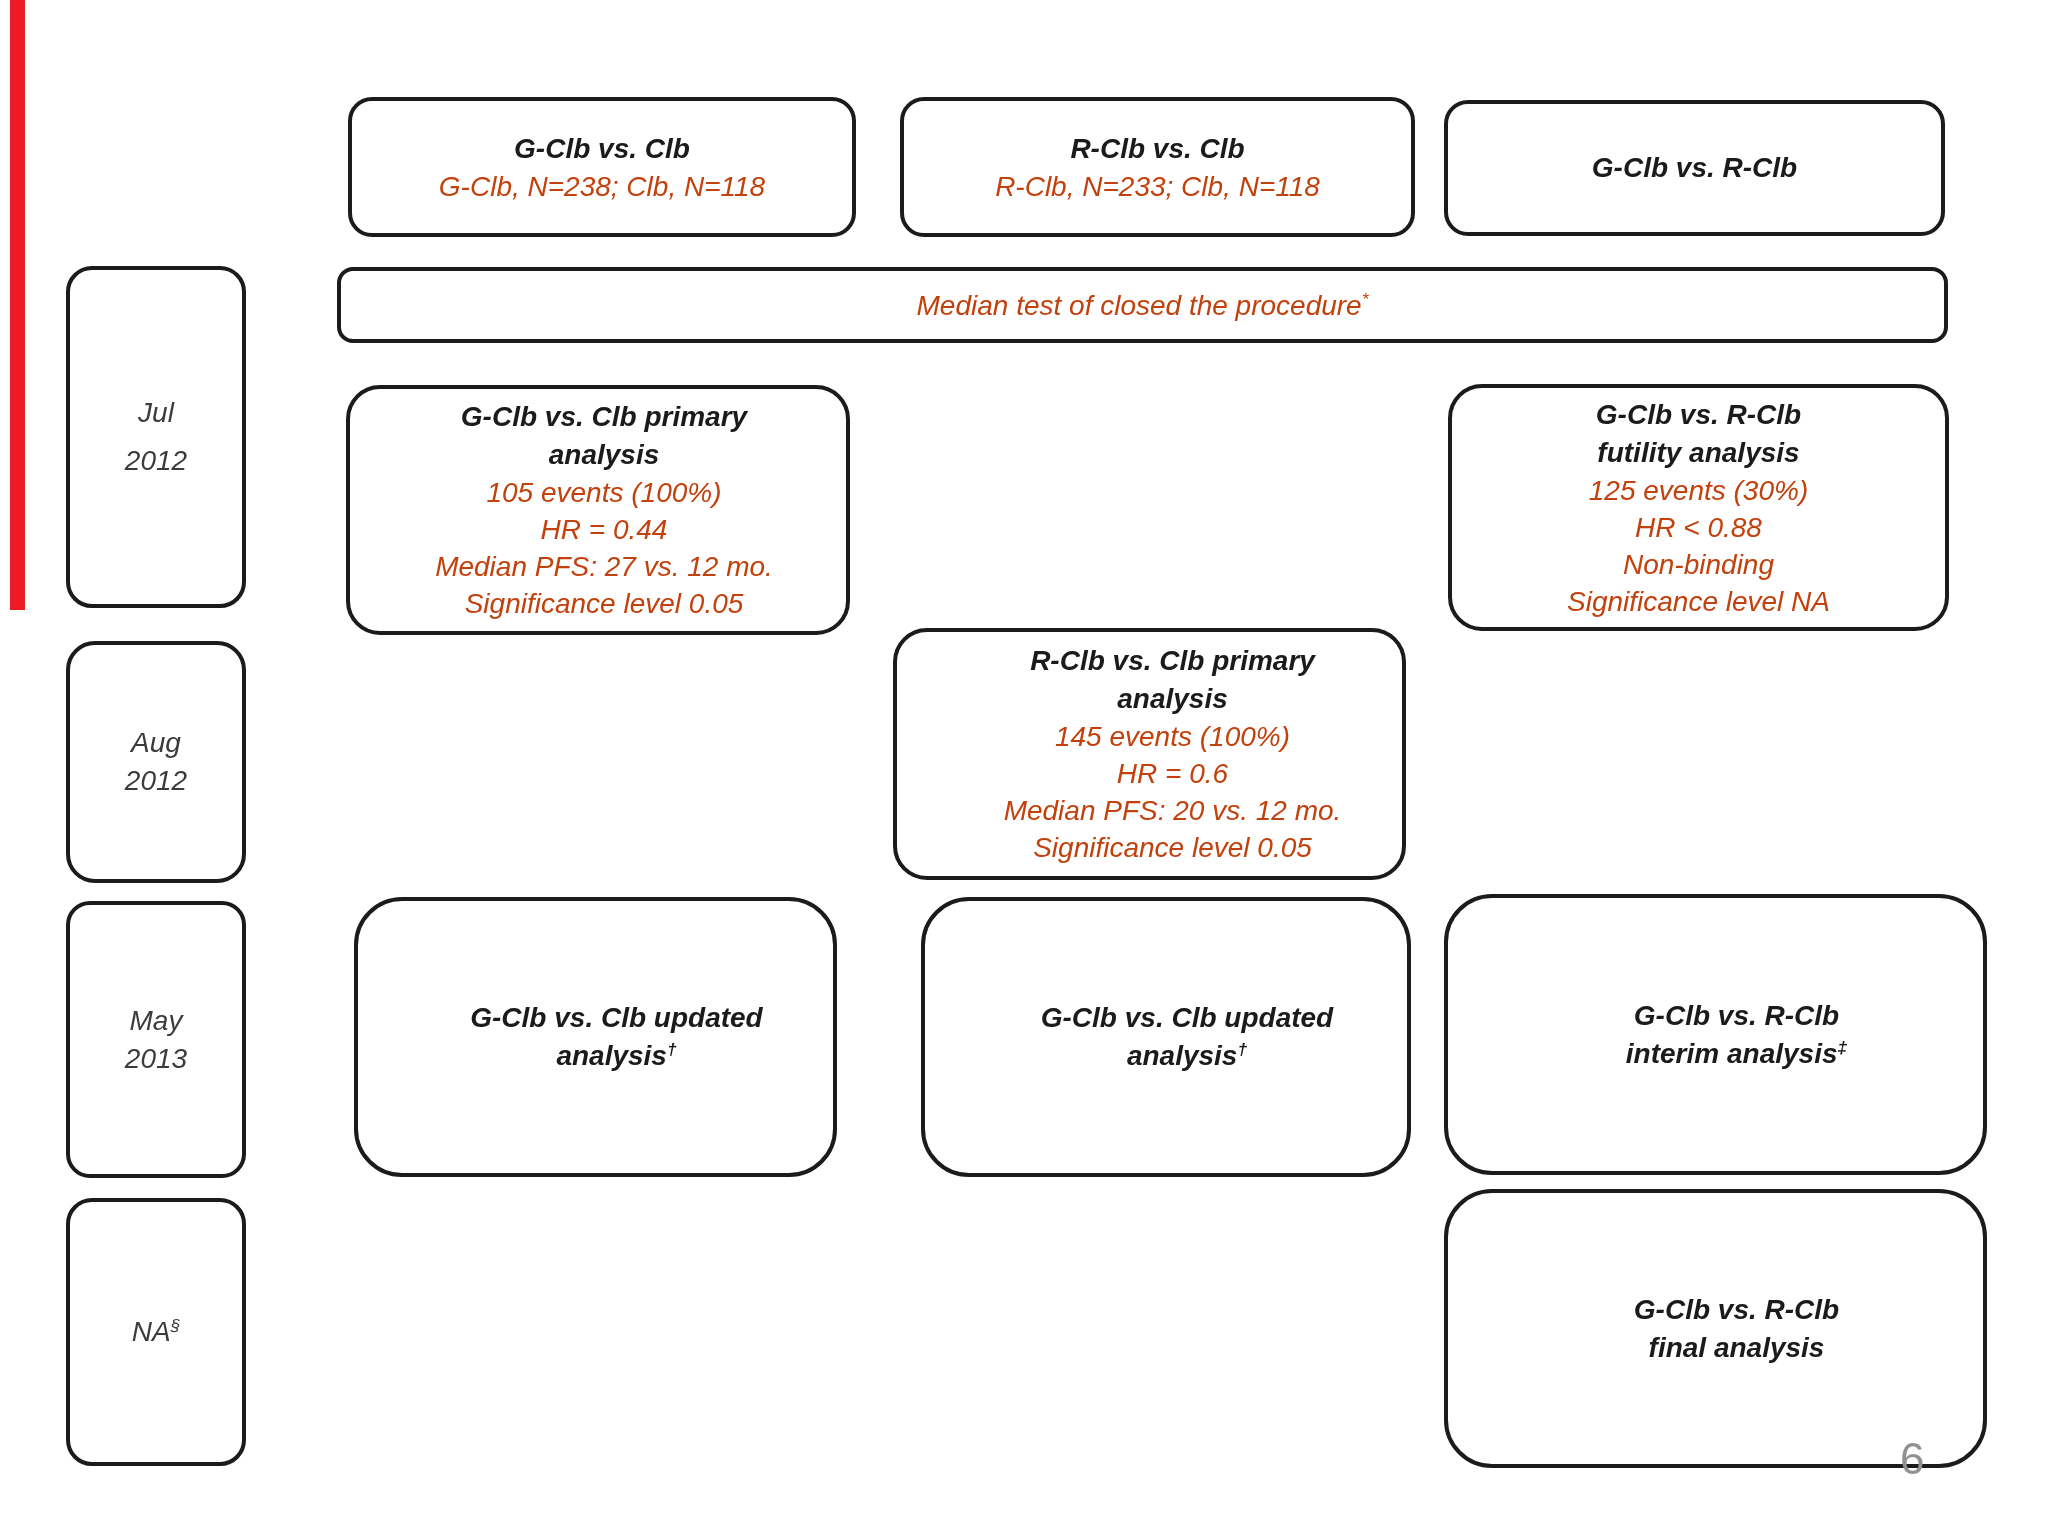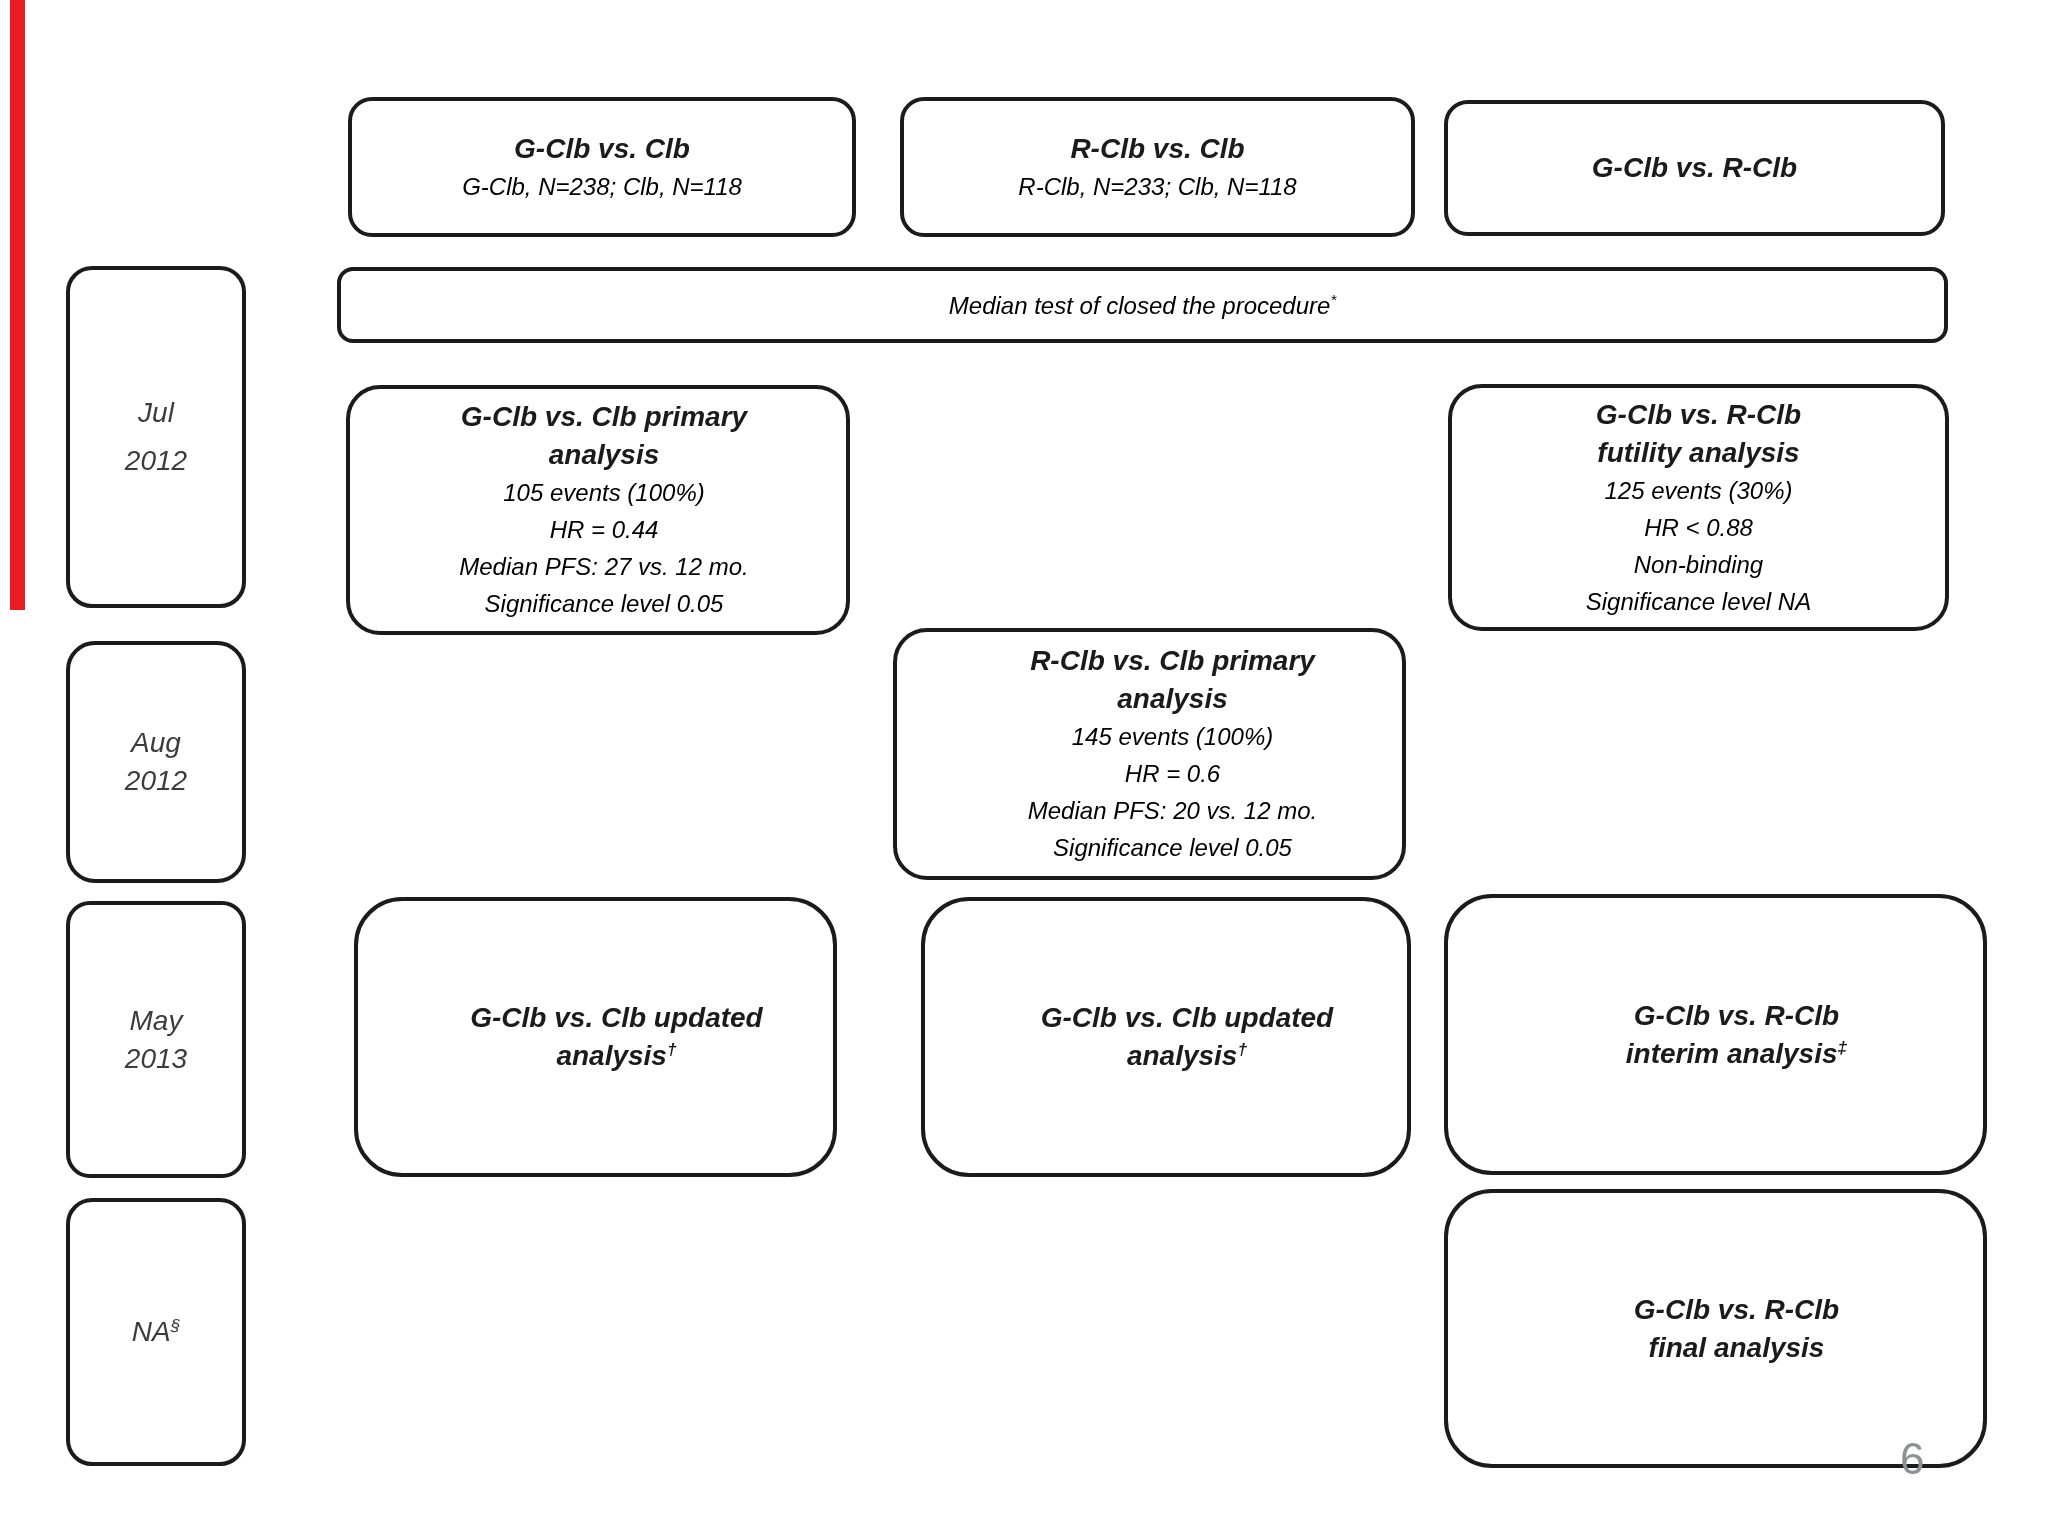--- a/index.html
+++ b/index.html
@@ -12,21 +12,21 @@
     display:flex;flex-direction:column;align-items:center;justify-content:center;
     text-align:left;
     font-style:italic;
   }
   .r16{border-radius:16px;}
   .r24{border-radius:24px;}
   .r26{border-radius:26px;}
   .r34{border-radius:34px;}
   .r48{border-radius:48px;padding-left:42px;}
   .t-bold{font-weight:bold;font-size:28px;line-height:38px;color:#1b1b1b;}
-  .t-reg{font-size:24px;line-height:37px;color:#000000;}
+  .t-reg{font-size:28px;line-height:37px;color:#c2410c;}
   .t-time{font-size:28px;line-height:38px;color:#3c3c3c;}
   .sup{font-size:62%;vertical-align:super;line-height:0;}
   .redbar{position:absolute;left:10px;top:0;width:15px;height:610px;background:#ec1c24;}
   .pagenum{position:absolute;left:1900px;top:1434px;font-size:44px;color:#8f9193;}
 </style>
 </head>
 <body>
 
 <div class="canvas">
 

